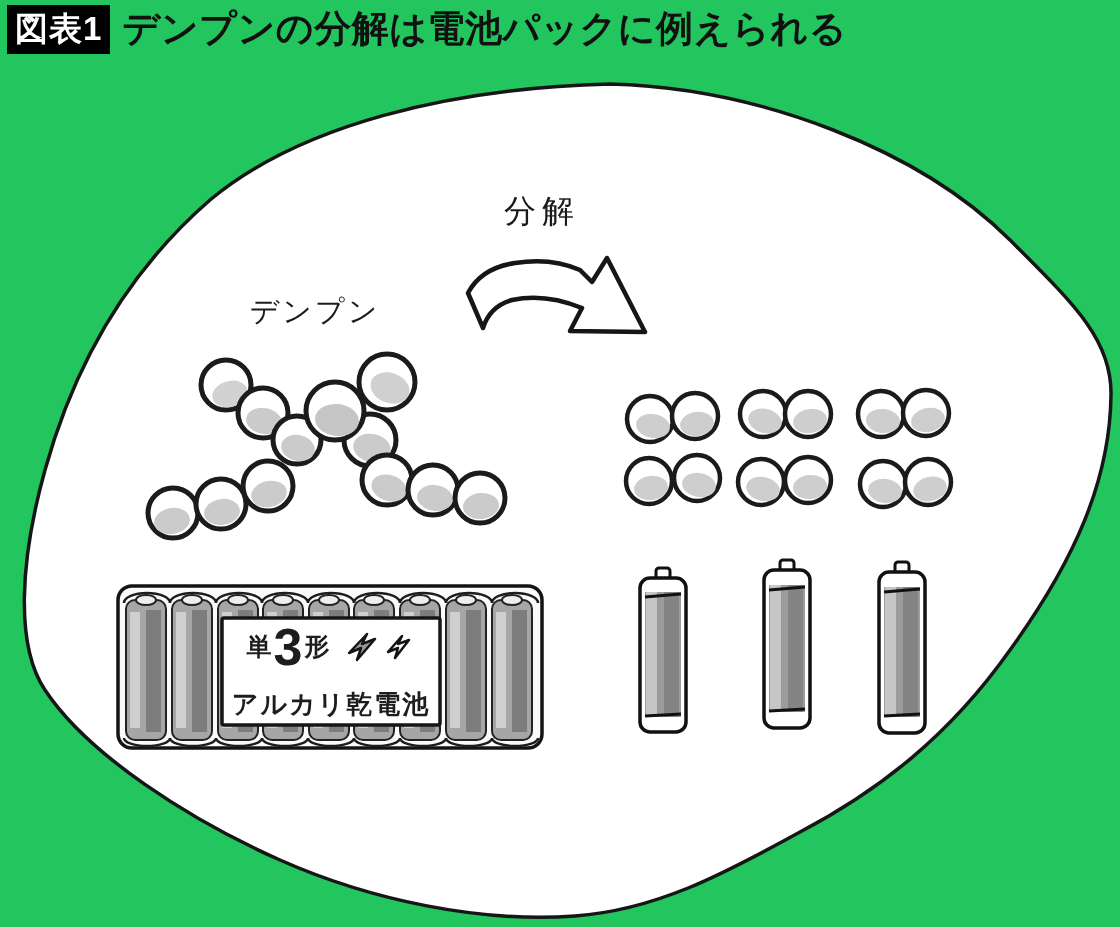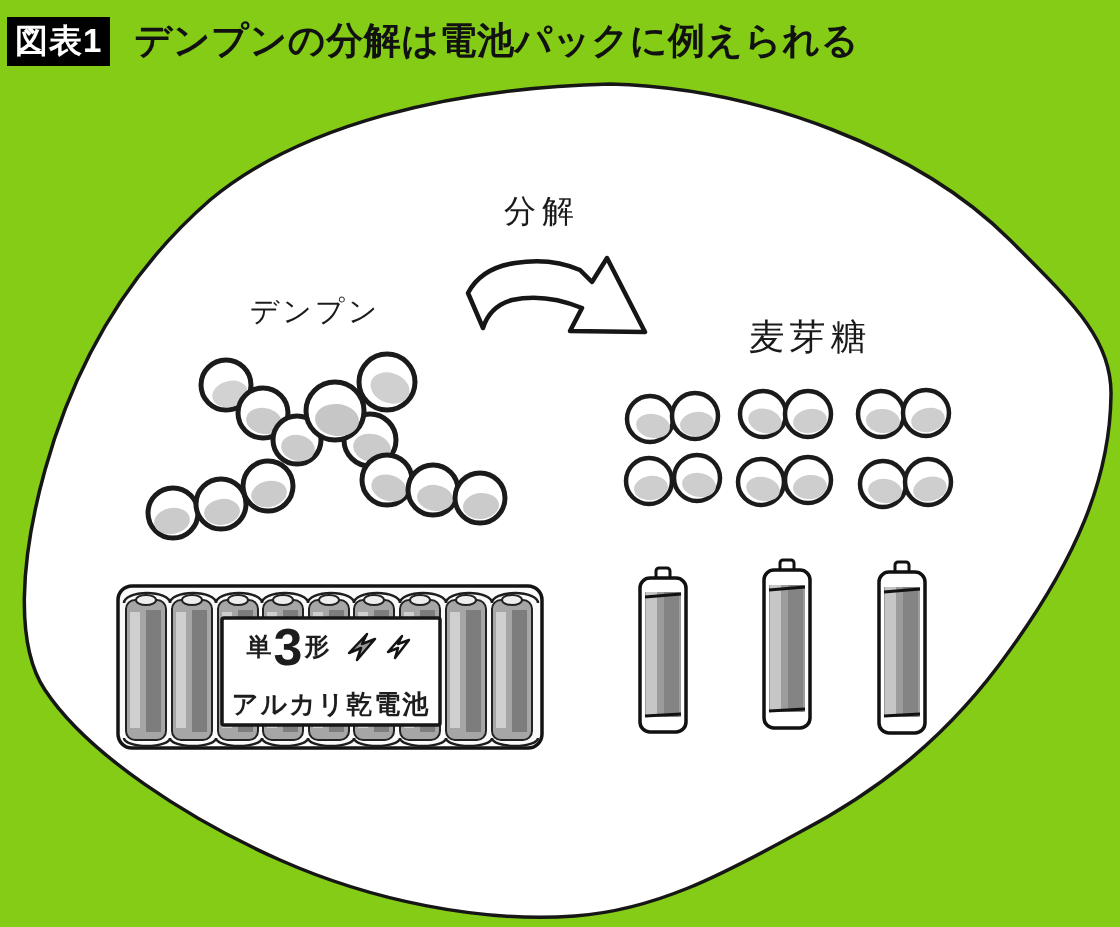--- a/index.html
+++ b/index.html
@@ -1,25 +1,25 @@
 <!DOCTYPE html>
 <html><head>
 <meta charset="utf-8">
 <style>
   html,body { margin:0; padding:0; background:#ffffff; }
   .page {
     position:relative; width:1120px; height:927px; overflow:hidden;
-    background:#84cc16; font-family:"Liberation Sans", sans-serif; color:#1a1a1a;
+    background:#22c55e; font-family:"Liberation Sans", sans-serif; color:#1a1a1a;
   }
   .header { position:absolute; left:7px; top:4px; display:flex; align-items:center; gap:12px; }
   .figure-tag {
     background:#000; color:#fff; font-weight:bold; font-size:33px; line-height:1;
     padding:7px 8px 9px 8px; letter-spacing:1px; white-space:nowrap;
   }
-  .figure-title { margin:12px; font-size:37px; font-weight:bold; color:#111; letter-spacing:0.5px; white-space:nowrap; }
+  .figure-title { margin:0; font-size:37px; font-weight:bold; color:#111; letter-spacing:0.5px; white-space:nowrap; }
   svg.canvas { position:absolute; left:0; top:0; }
   .lbl { position:absolute; color:#1a1a1a; text-align:center; white-space:nowrap; }
   .lbl-process { left:478px; top:190px; width:128px; font-size:32px; letter-spacing:6px; }
   .lbl-starch  { left:232px; top:292px; width:166px; font-size:29px; letter-spacing:3px; }
   .lbl-maltose { left:736px; top:313px; width:148px; font-size:36px; letter-spacing:5px; }
   .pack-label {
     position:absolute; left:222px; top:618px; width:218px; height:107px;
     display:flex; flex-direction:column; justify-content:center; align-items:center; gap:1px;
     color:#1d1d1d;
   }
@@ -245,21 +245,20 @@
         <rect x="885" y="587" width="11" height="130" fill="#c6c6c6"></rect>
         <rect x="903" y="587" width="15" height="130" fill="#848484"></rect>
         <line x1="884" y1="592" x2="920" y2="589" stroke="#111111" stroke-width="3"></line>
         <line x1="884" y1="716" x2="920" y2="714" stroke="#111111" stroke-width="3"></line>
       </g>
     </g>
   </svg>
 
   <div class="lbl lbl-process">分解</div>
   <div class="lbl lbl-starch">デンプン</div>
-  <div class="lbl lbl-maltose">麦芽糖</div>
 
   <div class="pack-label">
     <div class="pl1">
       <span class="sm">単</span>
       <span class="big">3</span>
       <span class="sm">形</span>
       <span class="bolts">
         <svg width="38" height="32" viewBox="0 0 38 32">
           <path d="M4 22 L22 3 L17 13 L30 8 L12 29 L16 17 Z" fill="#9a9a9a" stroke="#141414" stroke-width="2.5" stroke-linejoin="round"></path>
         </svg>

